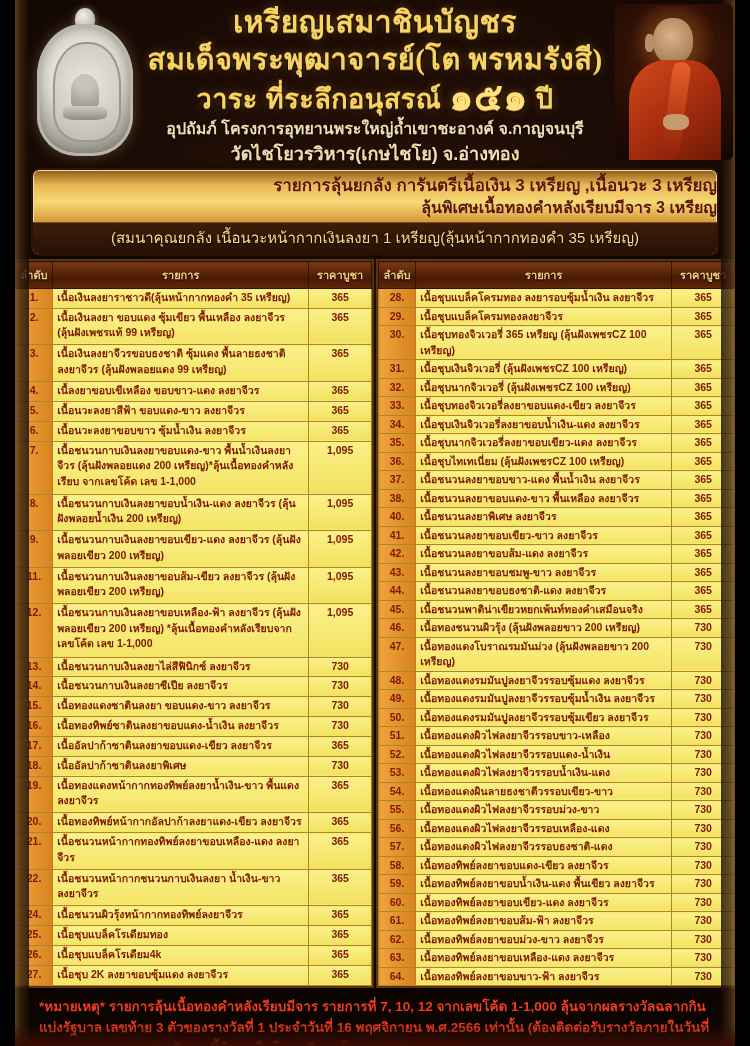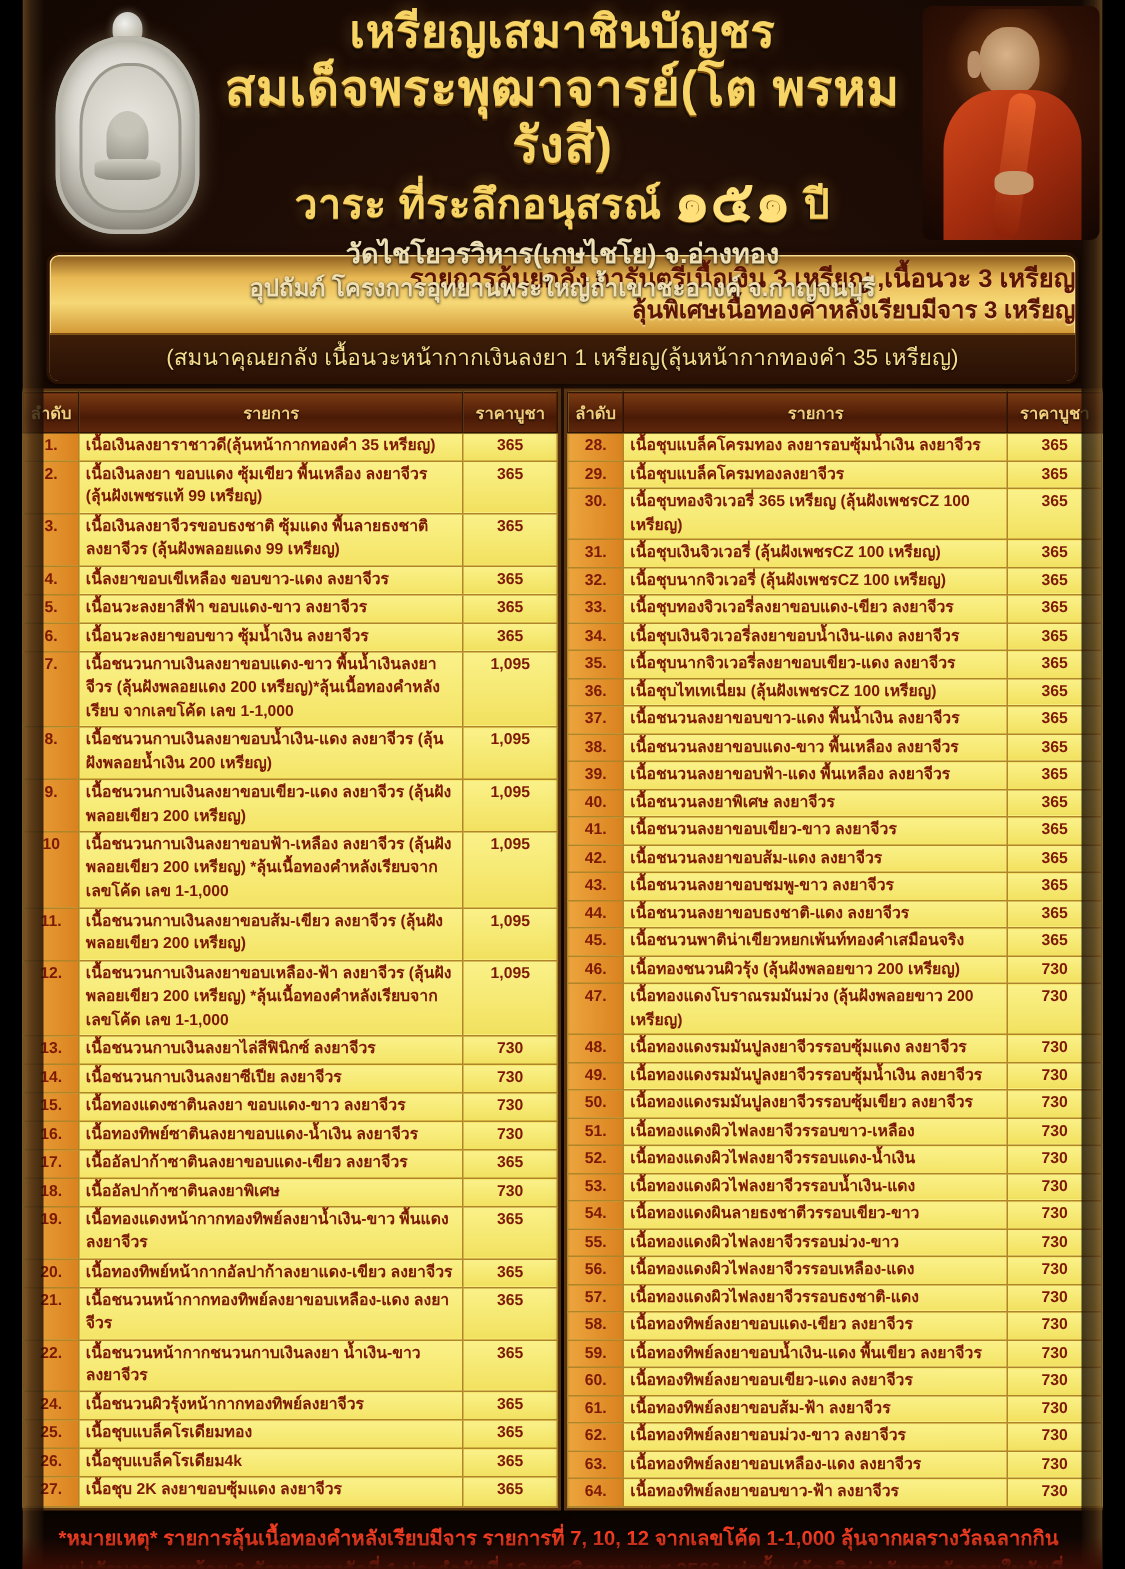--- a/index.html
+++ b/index.html
@@ -56,21 +56,21 @@
     background:linear-gradient(#e8602a,#8e2208);transform:rotate(8deg);border-radius:8px;}
   .monk .hands{position:absolute;left:48px;top:110px;width:26px;height:16px;background:#c79a6e;border-radius:40%;}
 
   .titles{position:absolute;left:120px;right:120px;top:4px;text-align:center;}
   .t-main{
     font-weight:bold;color:#f7d466;
     text-shadow:0 1px 0 #7a4a08, 0 2px 3px #000, 0 0 10px rgba(255,200,90,.35);
     letter-spacing:.5px;
   }
   .t1{font-size:30px;line-height:36px;}
-  .t2{font-size:33px;line-height:38px;}
+  .t2{font-size:29px;line-height:38px;font-family:Liberation Serif, serif;}
   .t3{font-size:27px;line-height:38px;}
   .t3 .big{font-size:38px;color:#ffe07a;vertical-align:-2px;text-align:right;}
   .sub{color:#eee0b4;text-shadow:0 1px 2px #000;font-weight:bold;}
   .s1{font-size:18px;line-height:25px;margin-top:2px;}
   .s2{font-size:16px;line-height:22px;}
 
   
   .banner{
     margin:4px 16px 0 16px;
     border:2px solid #2a1204;border-radius:8px;
@@ -145,22 +145,22 @@
     </div>
 
     <div class="titles">
       <div class="t-main t1">เหรียญเสมาชินบัญชร</div>
       <div class="t-main t2">สมเด็จพระพุฒาจารย์(โต พรหมรังสี)</div>
       <div class="t-main t3">
         <span>วาระ ที่ระลึกอนุสรณ์</span>
         <span class="big">๑๕๑</span>
         <span>ปี</span>
       </div>
+      <div class="sub s2">อุปถัมภ์ โครงการอุทยานพระใหญ่ถ้ำเขาชะอางค์ จ.กาญจนบุรี</div>
       <div class="sub s1">วัดไชโยวรวิหาร(เกษไชโย) จ.อ่างทอง</div>
-      <div class="sub s2">อุปถัมภ์ โครงการอุทยานพระใหญ่ถ้ำเขาชะอางค์ จ.กาญจนบุรี</div>
     </div>
 
     <div class="monk">
       <div class="glow"></div>
       <div class="head"></div>
       <div class="ear"></div>
       <div class="robe"></div>
       <div class="sash"></div>
       <div class="hands"></div>
     </div>
@@ -223,25 +223,20 @@
             <td class="no">8.</td>
             <td class="desc">เนื้อชนวนกาบเงินลงยาขอบน้ำเงิน-แดง ลงยาจีวร (ลุ้นฝังพลอยน้ำเงิน 200 เหรียญ)</td>
             <td class="price-val">1,095</td>
           </tr>
           <tr>
             <td class="no">9.</td>
             <td class="desc">เนื้อชนวนกาบเงินลงยาขอบเขียว-แดง ลงยาจีวร (ลุ้นฝังพลอยเขียว 200 เหรียญ)</td>
             <td class="price-val">1,095</td>
           </tr>
           <tr>
-            <td class="no">10</td>
-            <td class="desc">เนื้อชนวนกาบเงินลงยาขอบฟ้า-เหลือง ลงยาจีวร (ลุ้นฝังพลอยเขียว 200 เหรียญ) *ลุ้นเนื้อทองคำหลังเรียบจากเลขโค้ด เลข 1-1,000</td>
-            <td class="price-val">1,095</td>
-          </tr>
-          <tr>
             <td class="no">11.</td>
             <td class="desc">เนื้อชนวนกาบเงินลงยาขอบส้ม-เขียว ลงยาจีวร (ลุ้นฝังพลอยเขียว 200 เหรียญ)</td>
             <td class="price-val">1,095</td>
           </tr>
           <tr>
             <td class="no">12.</td>
             <td class="desc">เนื้อชนวนกาบเงินลงยาขอบเหลือง-ฟ้า ลงยาจีวร (ลุ้นฝังพลอยเขียว 200 เหรียญ) *ลุ้นเนื้อทองคำหลังเรียบจากเลขโค้ด เลข 1-1,000</td>
             <td class="price-val">1,095</td>
           </tr>
           <tr>
@@ -375,25 +370,20 @@
             <td class="no">37.</td>
             <td class="desc">เนื้อชนวนลงยาขอบขาว-แดง พื้นน้ำเงิน ลงยาจีวร</td>
             <td class="price-val">365</td>
           </tr>
           <tr>
             <td class="no">38.</td>
             <td class="desc">เนื้อชนวนลงยาขอบแดง-ขาว พื้นเหลือง ลงยาจีวร</td>
             <td class="price-val">365</td>
           </tr>
           <tr>
-            <td class="no">39.</td>
-            <td class="desc">เนื้อชนวนลงยาขอบฟ้า-แดง พื้นเหลือง ลงยาจีวร</td>
-            <td class="price-val">365</td>
-          </tr>
-          <tr>
             <td class="no">40.</td>
             <td class="desc">เนื้อชนวนลงยาพิเศษ ลงยาจีวร</td>
             <td class="price-val">365</td>
           </tr>
           <tr>
             <td class="no">41.</td>
             <td class="desc">เนื้อชนวนลงยาขอบเขียว-ขาว ลงยาจีวร</td>
             <td class="price-val">365</td>
           </tr>
           <tr>

